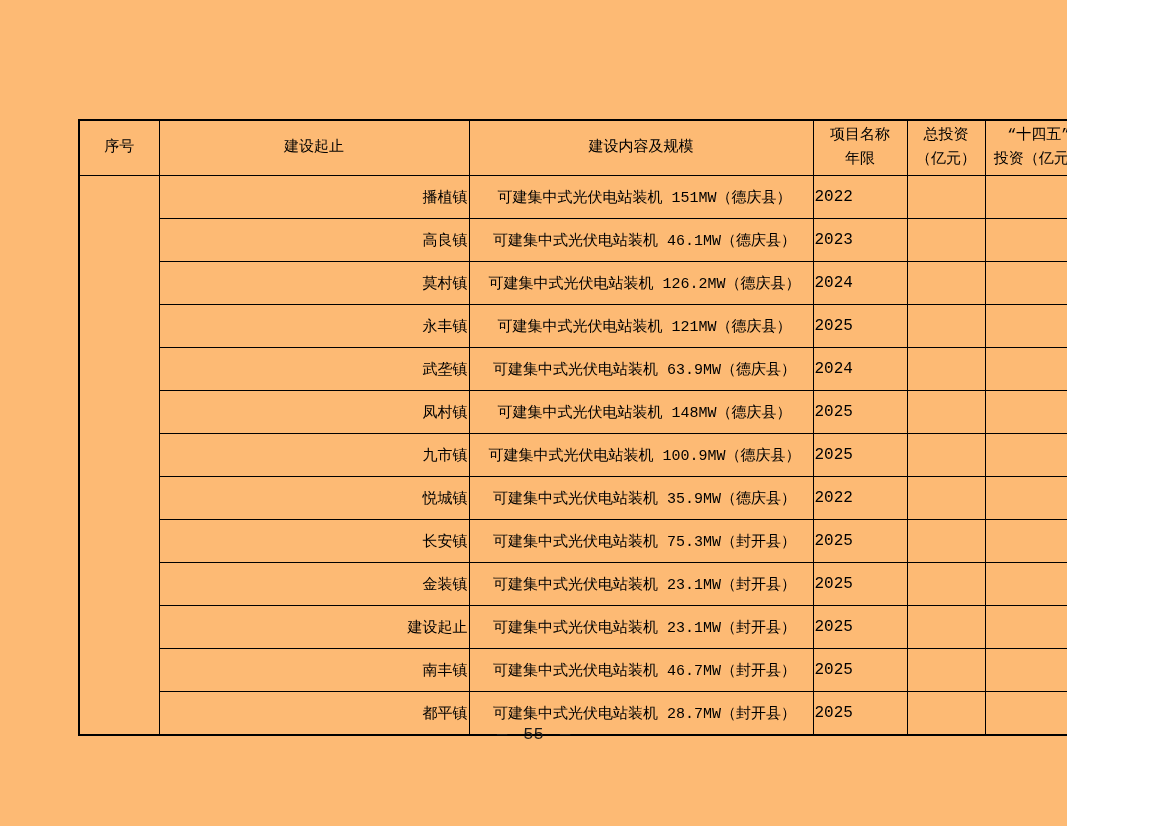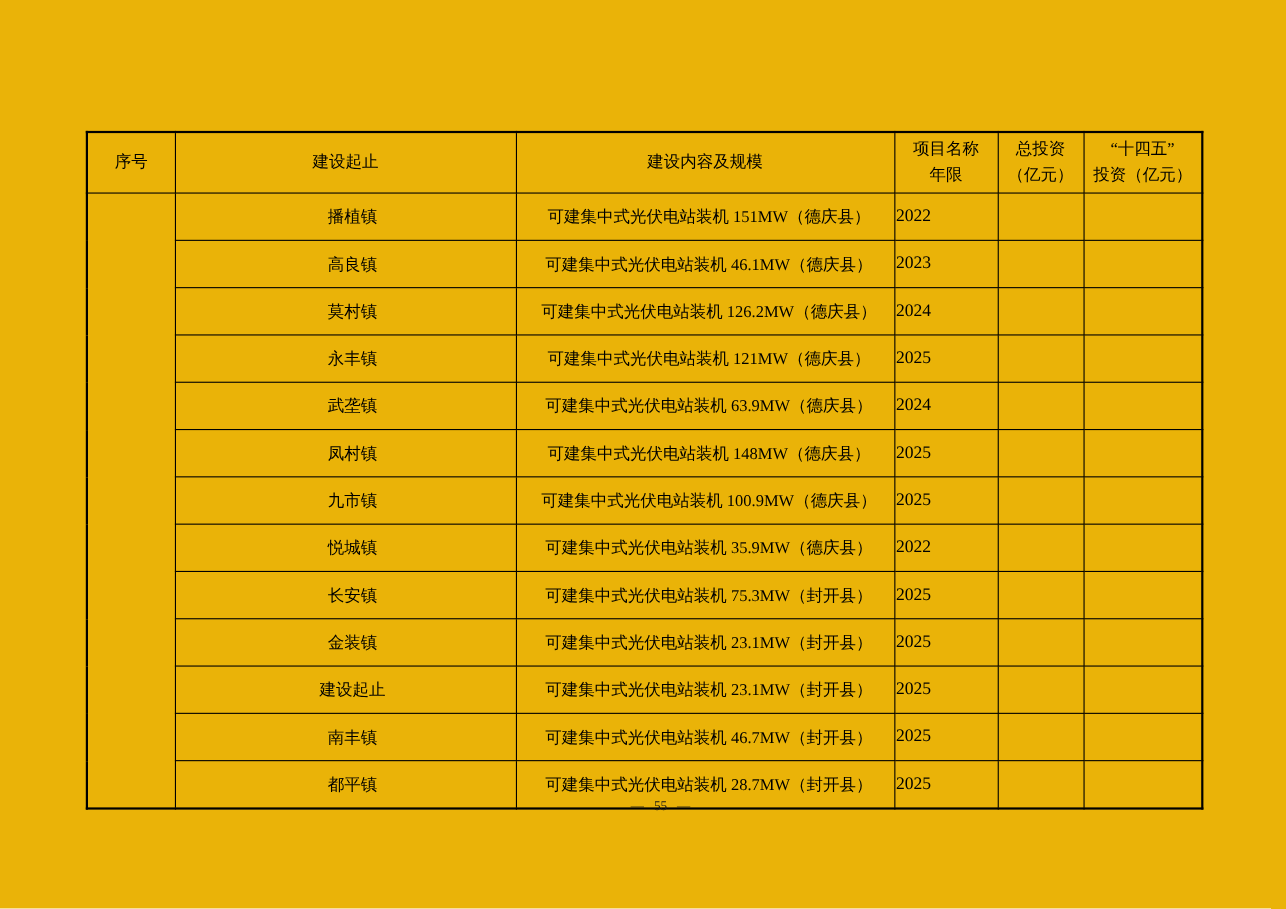--- a/index.html
+++ b/index.html
@@ -1,20 +1,20 @@
 <!DOCTYPE html>
 <html><head>
 <meta charset="utf-8">
 <style>
   html,body{margin:0;padding:0;background:#ffffff;}
   .page{
     position:relative;
-    width:1169px;height:826px;
-    background:#eab308;
-    font-family:Liberation Serif, serif;
+    width:1067px;height:826px;
+    background:#fdba74;
+    font-family:Liberation Mono, monospace;
     color:#000;
     overflow:hidden;
   }
   table.plan{
     position:absolute;left:78px;top:119px;
     width:1014px;
     border-collapse:collapse;
     table-layout:fixed;
     border:2px solid #000;
   }
@@ -32,30 +32,30 @@
     vertical-align:middle;
     line-height:24px;
     padding:0 2px;
   }
   .hline:empty{display:none;}
   .plan tbody td{
     height:40px;
     vertical-align:middle;
   }
   td.serial{ text-align:center; }
-  td.name{ text-align:center; padding-left:14px; }
+  td.name{ text-align:right; padding-left:14px; }
   td.content{ text-align:center; padding-left:8px; }
   td.years{ text-align:left; font-size:16px; }
   td.inv{ }
   .footer{
     position:absolute;
-    left:16px; top:725px;
+    left:0; top:725px;
     width:100%;
     text-align:center;
-    font-size:12px;
+    font-size:17px;
     word-spacing:6px;
     color:#1a1a1a;
   }
 </style>
 </head>
 <body>
 
 <div class="page">
 
   <table class="plan">

